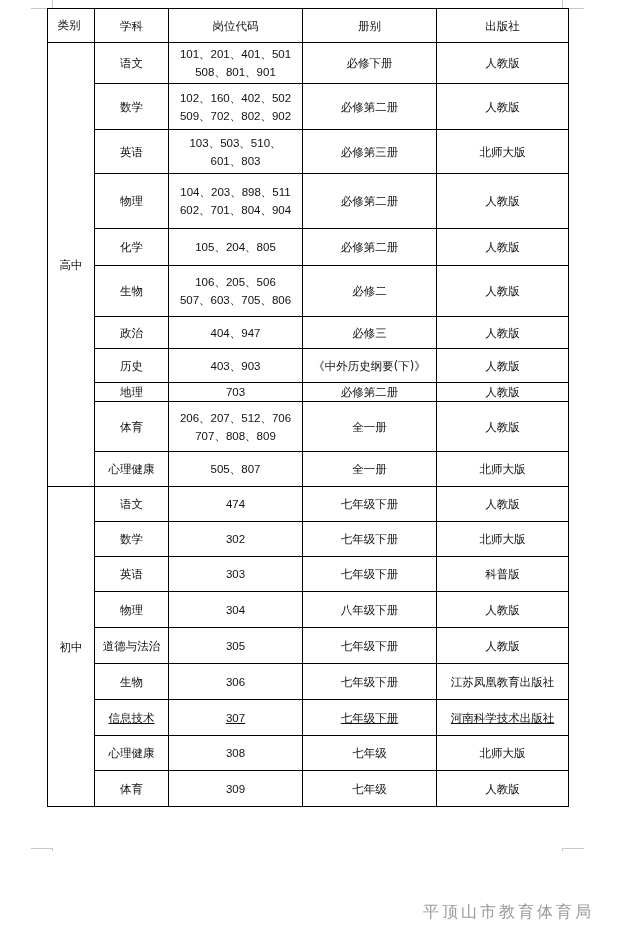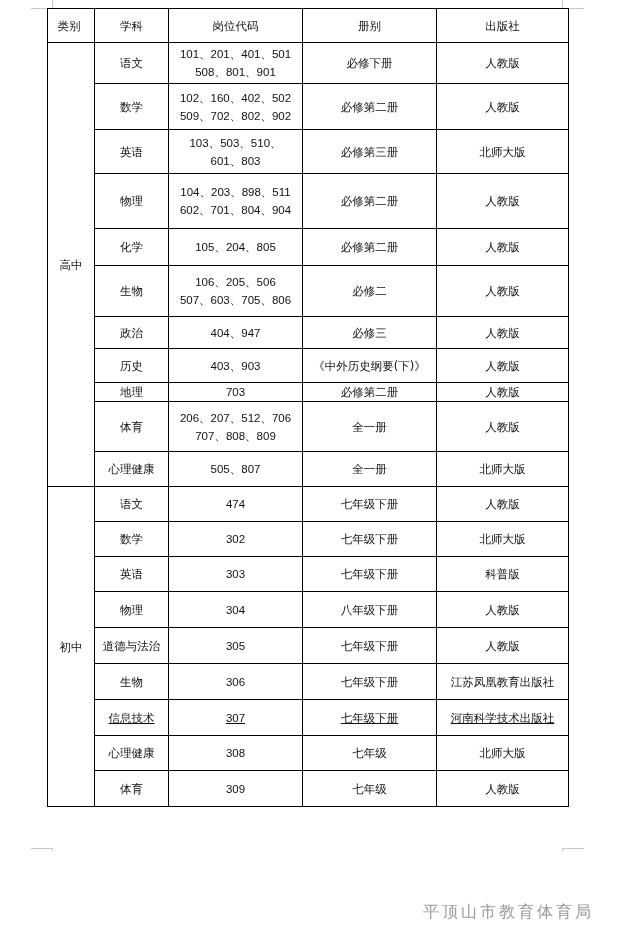--- a/index.html
+++ b/index.html
@@ -5,21 +5,21 @@
     html, body { margin: 0; padding: 0; background: #ffffff; }
     body { width: 624px; height: 926px; position: relative; overflow: hidden;
            font-family: "DejaVu Sans", "Liberation Sans", sans-serif; color: #111; }
     .crop { position: absolute; background: #c8c8c8; }
     table.t { position: absolute; left: 47px; top: 8px; border-collapse: collapse;
               table-layout: fixed; width: 521px; }
     table.t td, table.t th { border: 1px solid #000; text-align: center; vertical-align: middle;
               font-size: 11.5px; font-weight: normal; padding: 0; line-height: 18px; }
     .num { font-family: "Liberation Sans", sans-serif; font-size: 11.5px; }
     .cat { vertical-align: middle; }
-    .cat-head { text-align: right; padding-right: 4px !important; }
+    .cat-head { text-align: right; padding-right: 4px !important; font-family: Liberation Mono, monospace; }
     .footer { position: absolute; right: 30px; top: 902px; text-align: right; color: #9a9a9a; }
     .footer .cn { font-size: 16px; letter-spacing: 3px; font-family: "DejaVu Serif", serif; }
     .footer .url { font-size: 16px; letter-spacing: 3px; font-family: Liberation Sans, sans-serif; margin-top: 1px; }
   </style>
 </head>
 <body>
 
 <div class="crop" style="left:52px;top:0;width:1px;height:8px;"></div>
 <div class="crop" style="left:31px;top:8px;width:21px;height:1px;"></div>
 <div class="crop" style="left:562px;top:0;width:1px;height:8px;"></div>

